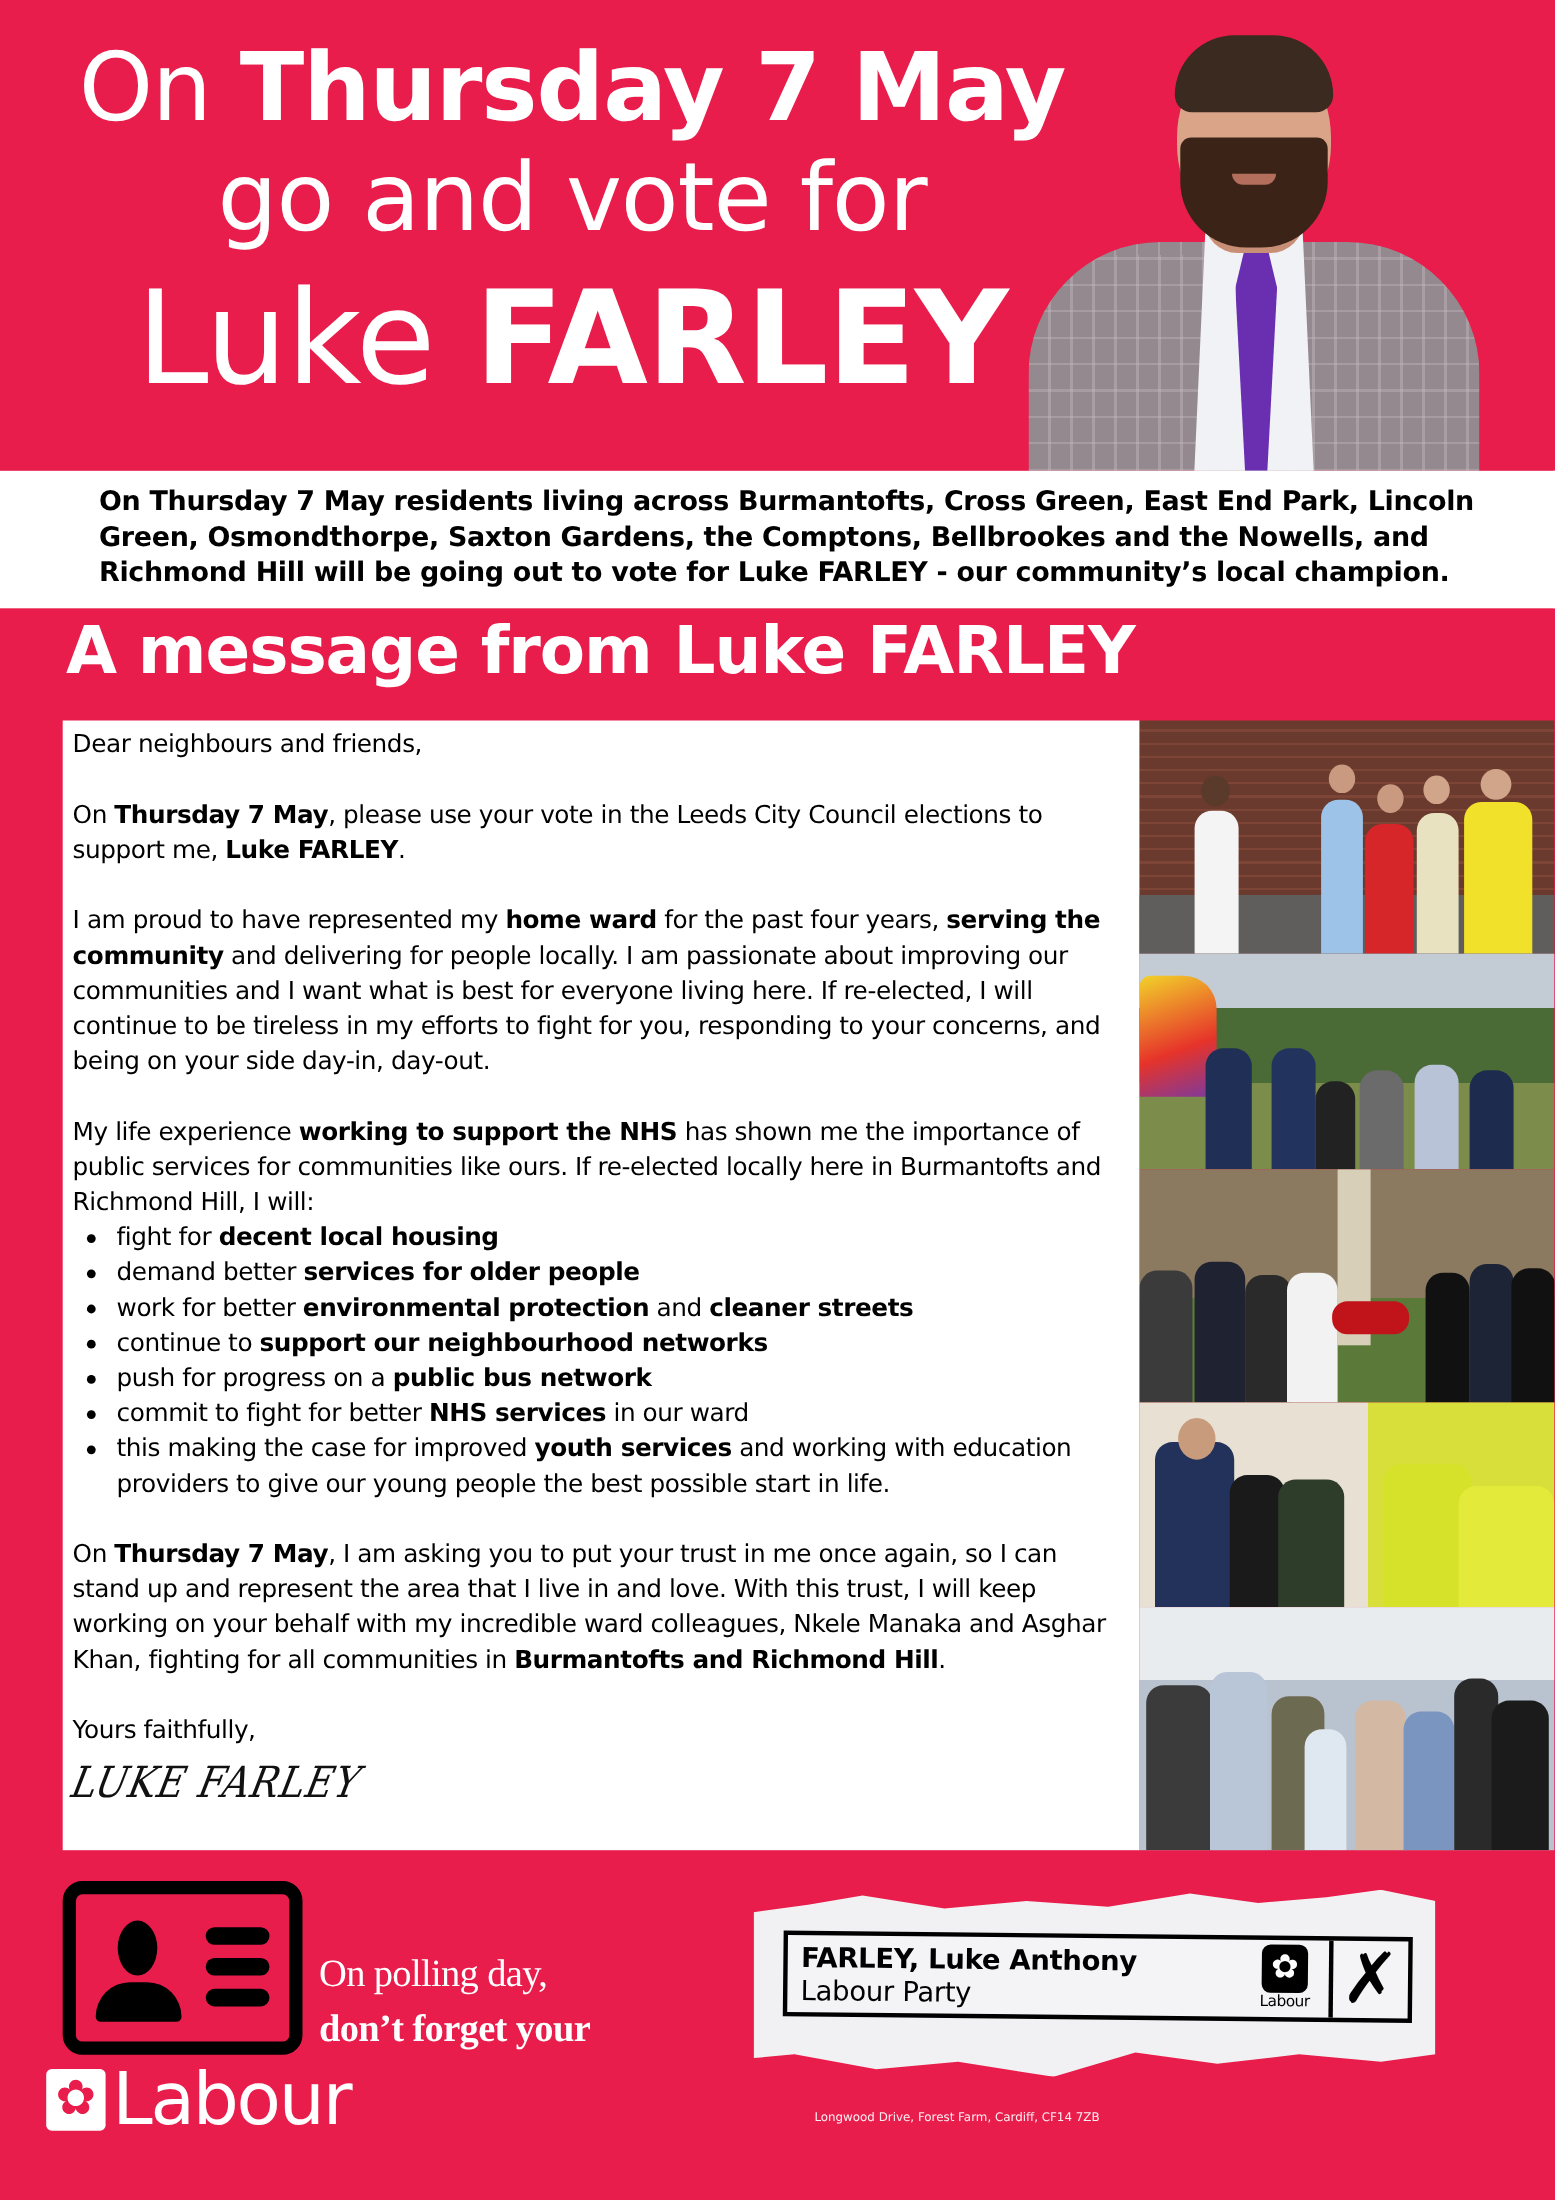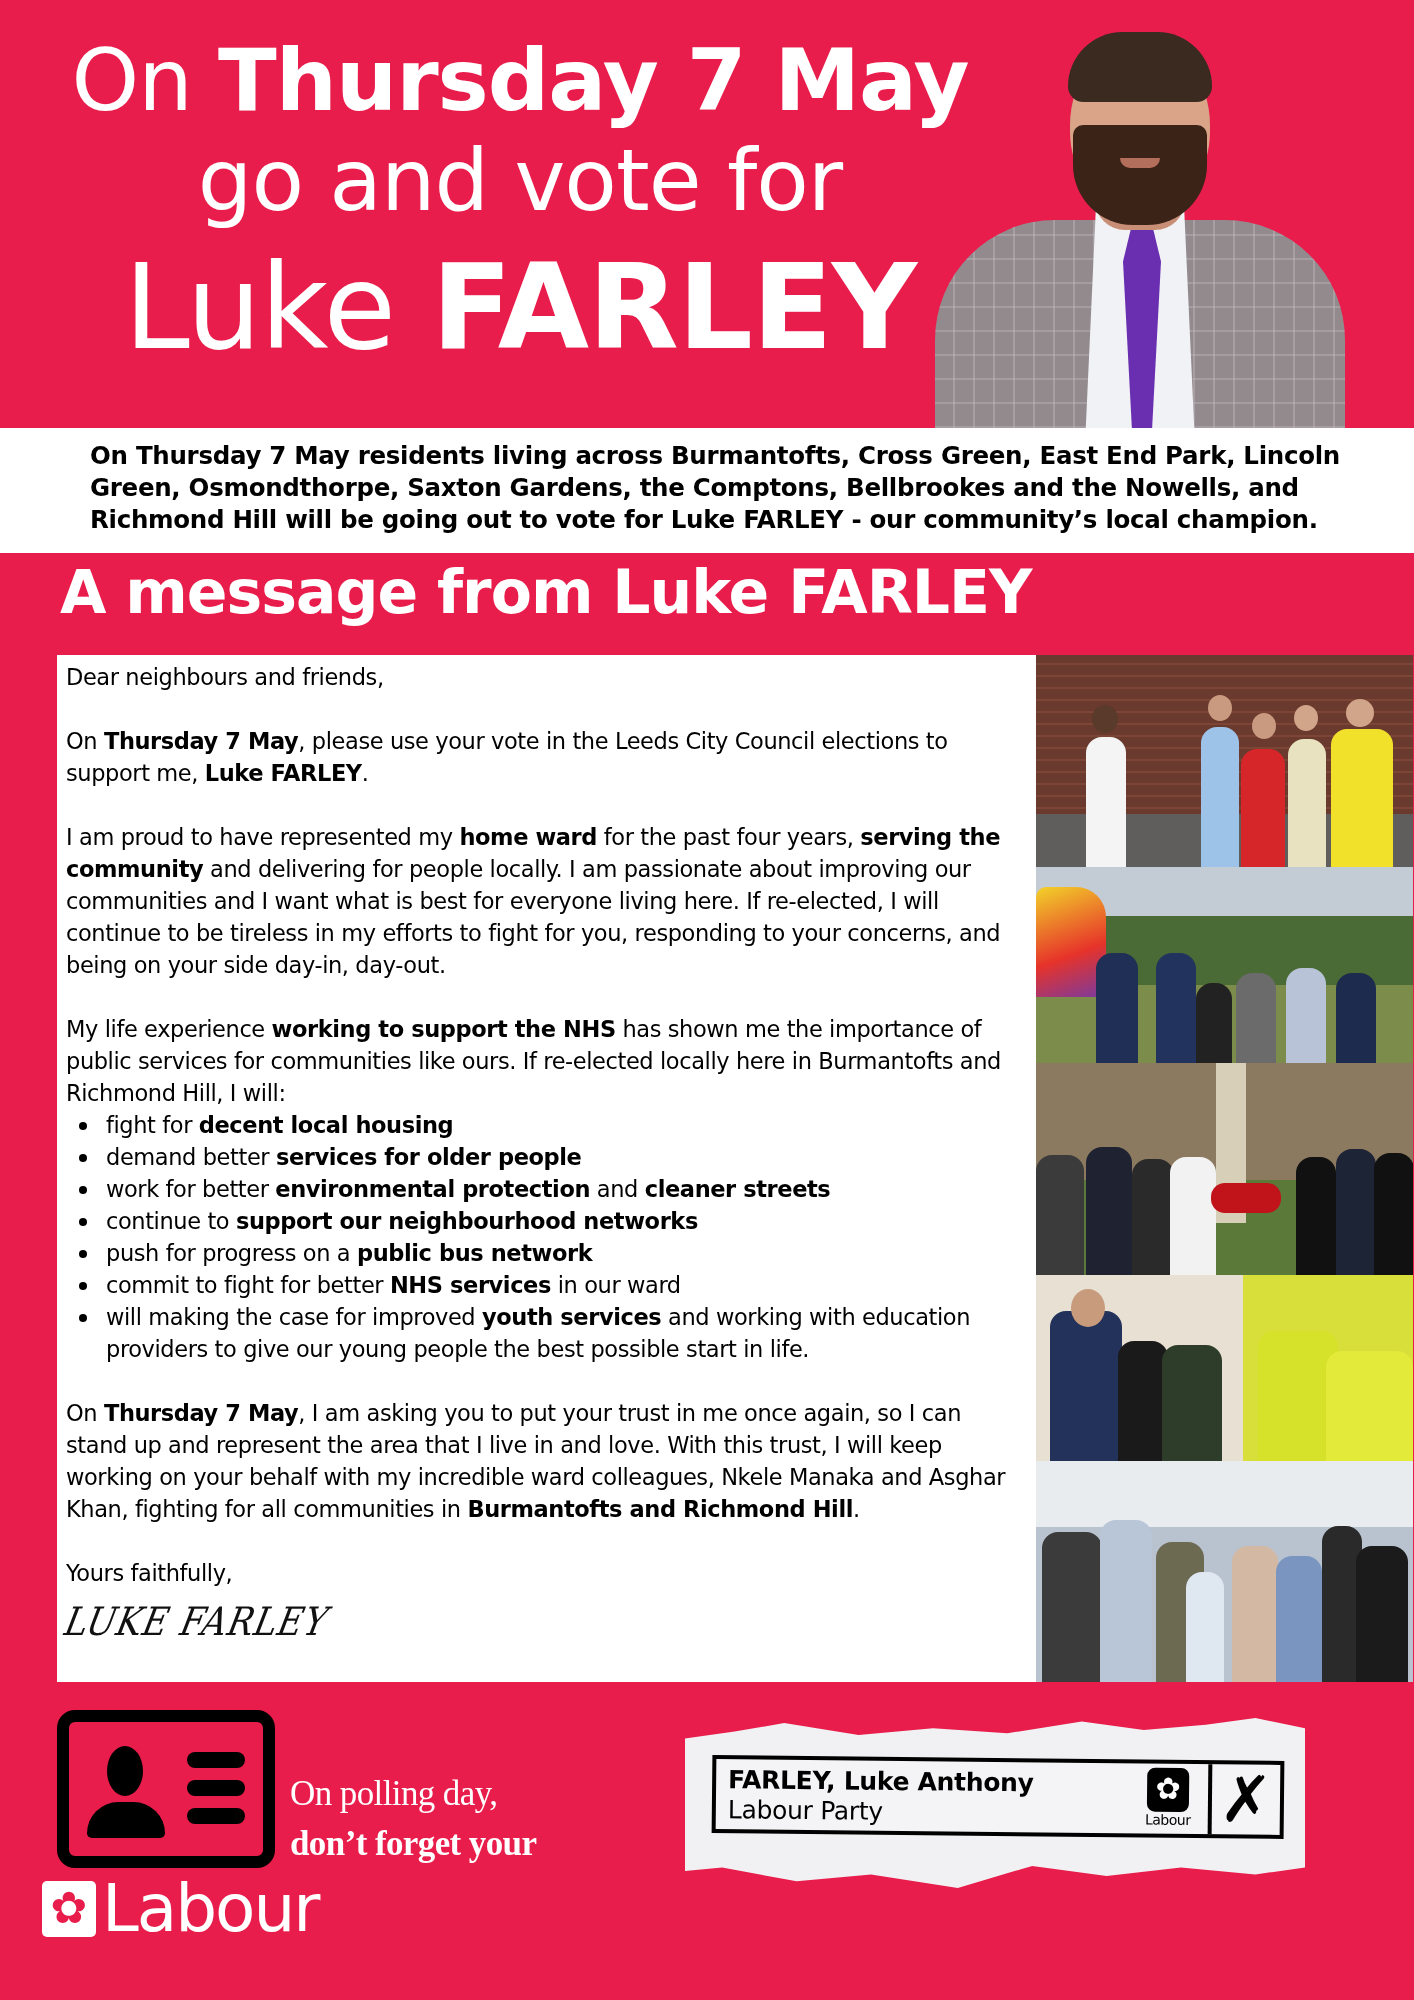--- a/index.html
+++ b/index.html
@@ -251,21 +251,21 @@
   <p><span>On </span><b>Thursday 7 May</b><span>, please use your vote in the Leeds City Council elections to support me, </span><b>Luke FARLEY</b><span>.</span></p>
   <p><span>I am proud to have represented my </span><b>home ward</b><span> for the past four years, </span><b>serving the community</b><span> and delivering for people locally. I am passionate about improving our communities and I want what is best for everyone living here. If re-elected, I will continue to be tireless in my efforts to fight for you, responding to your concerns, and being on your side day-in, day-out.</span></p>
   <p class="tight"><span>My life experience </span><b>working to support the NHS</b><span> has shown me the importance of public services for communities like ours. If re-elected locally here in Burmantofts and Richmond Hill, I will:</span></p>
   <ul>
     <li><span>fight for </span><b>decent local housing</b><span></span><b></b></li>
     <li><span>demand better </span><b>services for older people</b><span></span><b></b></li>
     <li><span>work for better </span><b>environmental protection</b><span> and </span><b>cleaner streets</b></li>
     <li><span>continue to </span><b>support our neighbourhood networks</b><span></span><b></b></li>
     <li><span>push for progress on a </span><b>public bus network</b><span></span><b></b></li>
     <li><span>commit to fight for better </span><b>NHS services</b><span> in our ward</span><b></b></li>
-    <li><span>will making the case for improved </span><b>youth services</b><span> and working with education providers to give our young people the best possible start in life.</span><b></b></li>
+    <li><span>this making the case for improved </span><b>youth services</b><span> and working with education providers to give our young people the best possible start in life.</span><b></b></li>
   </ul>
   <p><span>On </span><b>Thursday 7 May</b><span>, I am asking you to put your trust in me once again, so I can stand up and represent the area that I live in and love. With this trust, I will keep working on your behalf with my incredible ward colleagues, Nkele Manaka and Asghar Khan, fighting for all communities in </span><b>Burmantofts and Richmond Hill</b><span>.</span></p>
   <p class="tight">Yours faithfully,</p>
   <div style="margin-top:18px;"><span class="signature">LUKE FARLEY</span></div>
 </article>
 
 <aside class="abs photos">
   <div class="photo ph1" role="img" aria-label="Group standing by scaffolding frame in front of brick wall">
     <div class="fig" style="left:50px;width:40px;height:130px;background:#f4f4f4;"></div>
     <div class="head" style="left:56px;top:50px;width:26px;height:28px;background:#5a3a2a;"></div>
@@ -339,13 +339,14 @@
     <span class="lbl">Labour</span>
   </div>
   <div class="ballot-xcell">✗</div>
 </div>
 
 <div class="abs labour-logo">
   <span class="rose-box"></span>
   <span class="word">Labour</span>
 </div>
 <div class="abs imprint">
+  <div>Longwood Drive, Forest Farm, Cardiff, CF14 7ZB</div>
 </div>
 
 </body></html>

